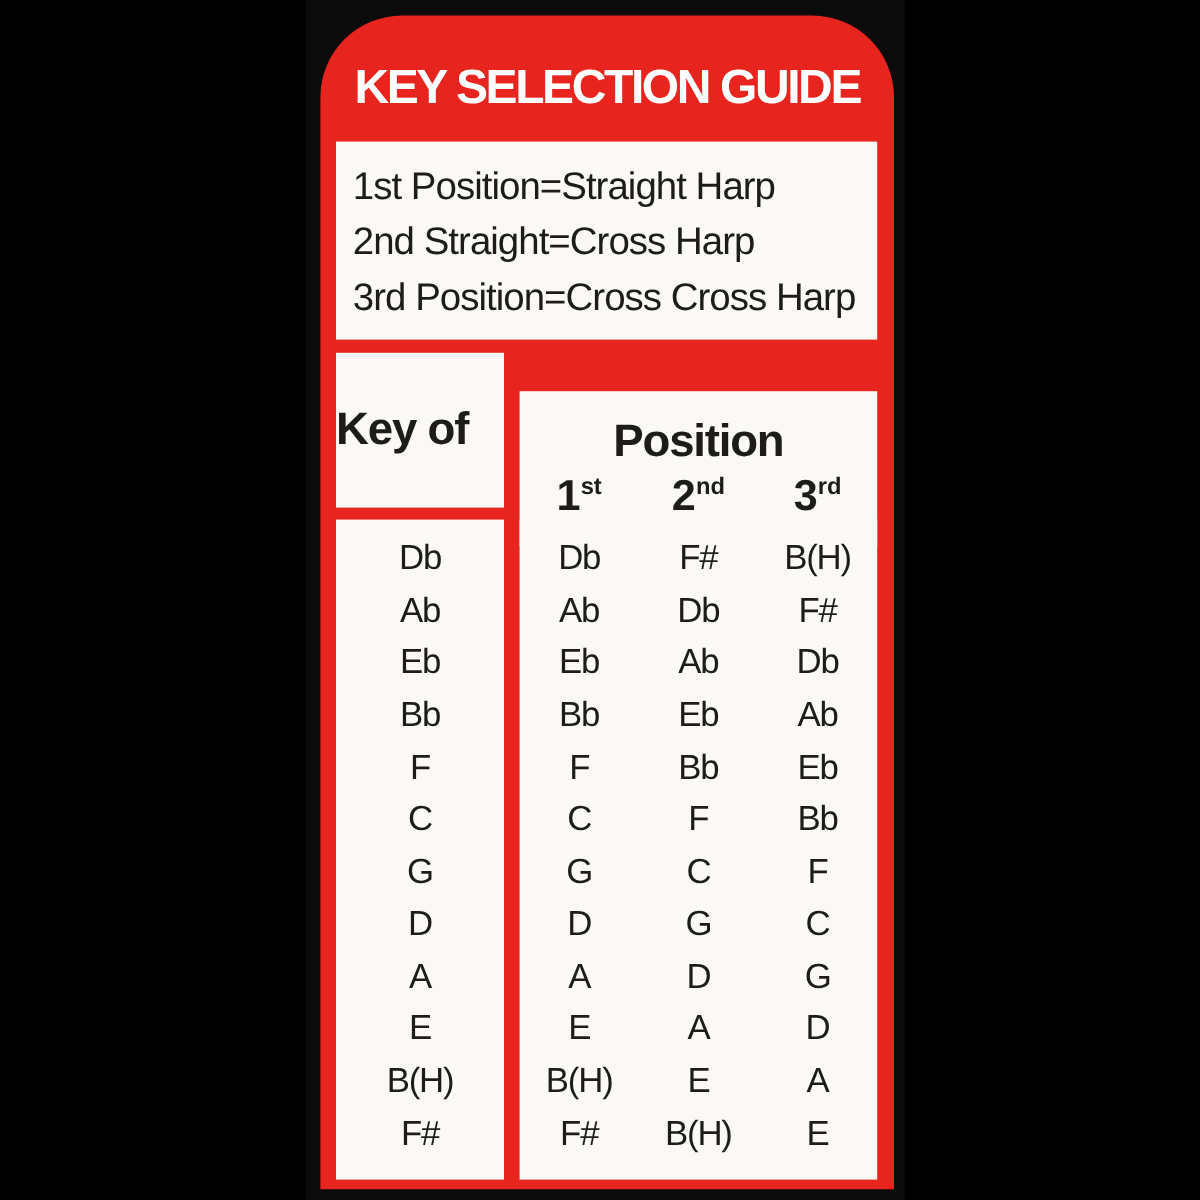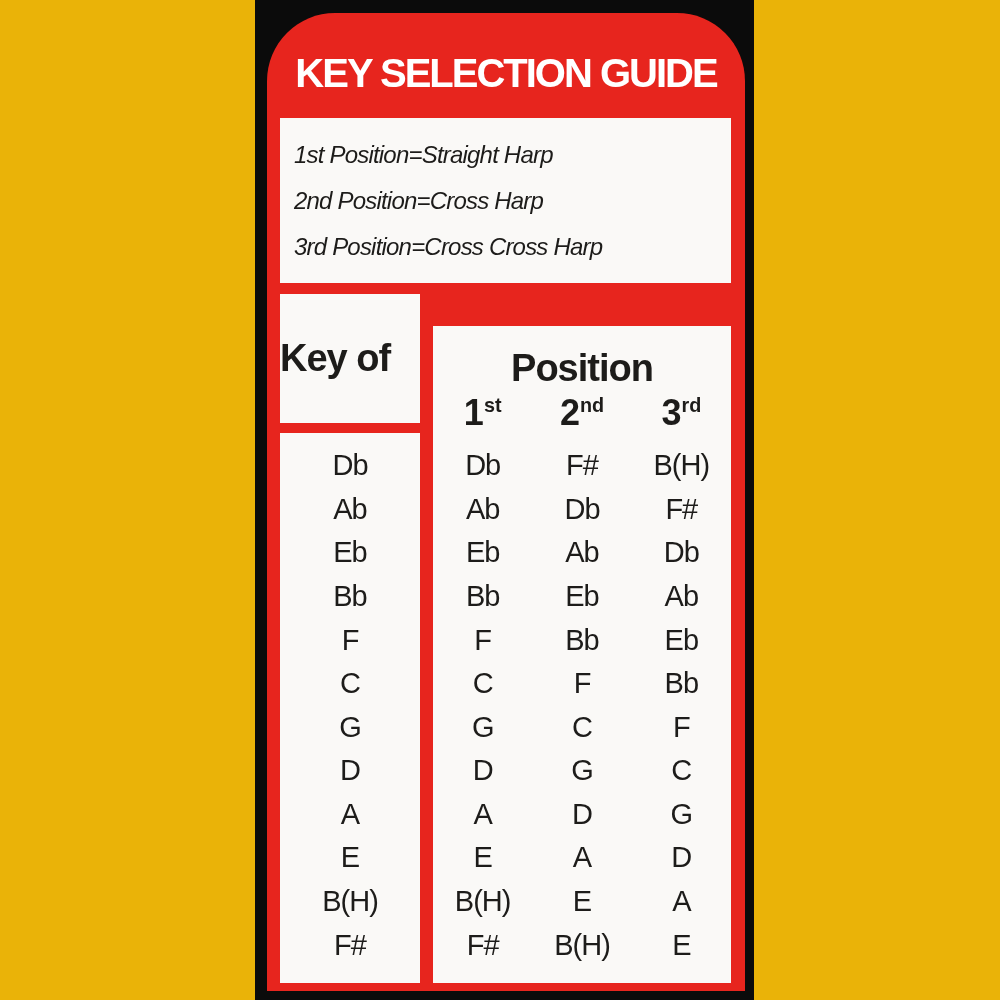--- a/index.html
+++ b/index.html
@@ -8,21 +8,21 @@
     width: 1000px;
     height: 1000px;
     background: #ffffff;
     font-family: "Liberation Sans", sans-serif;
     overflow: hidden;
   }
   .page {
     position: relative;
     width: 1000px;
     height: 1000px;
-    background: #eab308;
+    background: #000000;
   }
   .stage {
     position: absolute;
     left: 255px;
     top: 0;
     width: 499px;
     height: 1000px;
     background: var(--black, #0b0b0b);
   }
   .card {
@@ -57,25 +57,24 @@
     top: 118px;
     width: 451px;
     height: 165px;
     display: flex;
     flex-direction: column;
     justify-content: center;
     padding-left: 14px;
     box-sizing: border-box;
   }
   .legend-line {
-    font-size: 24px;
+    font-size: 32px;
     letter-spacing: -0.8px;
     line-height: 46px;
     white-space: nowrap;
-    font-style: italic;
   }
   .header-left {
     left: 25px;
     top: 294px;
     width: 140px;
     height: 129px;
     display: flex;
     flex-direction: column;
     justify-content: center;
     align-items: flex-start;
@@ -159,21 +158,21 @@
 
 <div class="page">
   <div class="stage">
 
     <div class="card">
       <div class="card-title">KEY SELECTION GUIDE</div>
     </div>
 
     <div class="panel legend-panel">
       <div class="legend-line">1st Position=Straight Harp</div>
-      <div class="legend-line">2nd Position=Cross Harp</div>
+      <div class="legend-line">2nd Straight=Cross Harp</div>
       <div class="legend-line">3rd Position=Cross Cross Harp</div>
     </div>
 
     <div class="panel header-left">
       <div class="hdr-line">Key of</div>
     </div>
 
     <div class="panel header-right">
       <div class="position-label">Position</div>
       <div class="ordinals-row">

